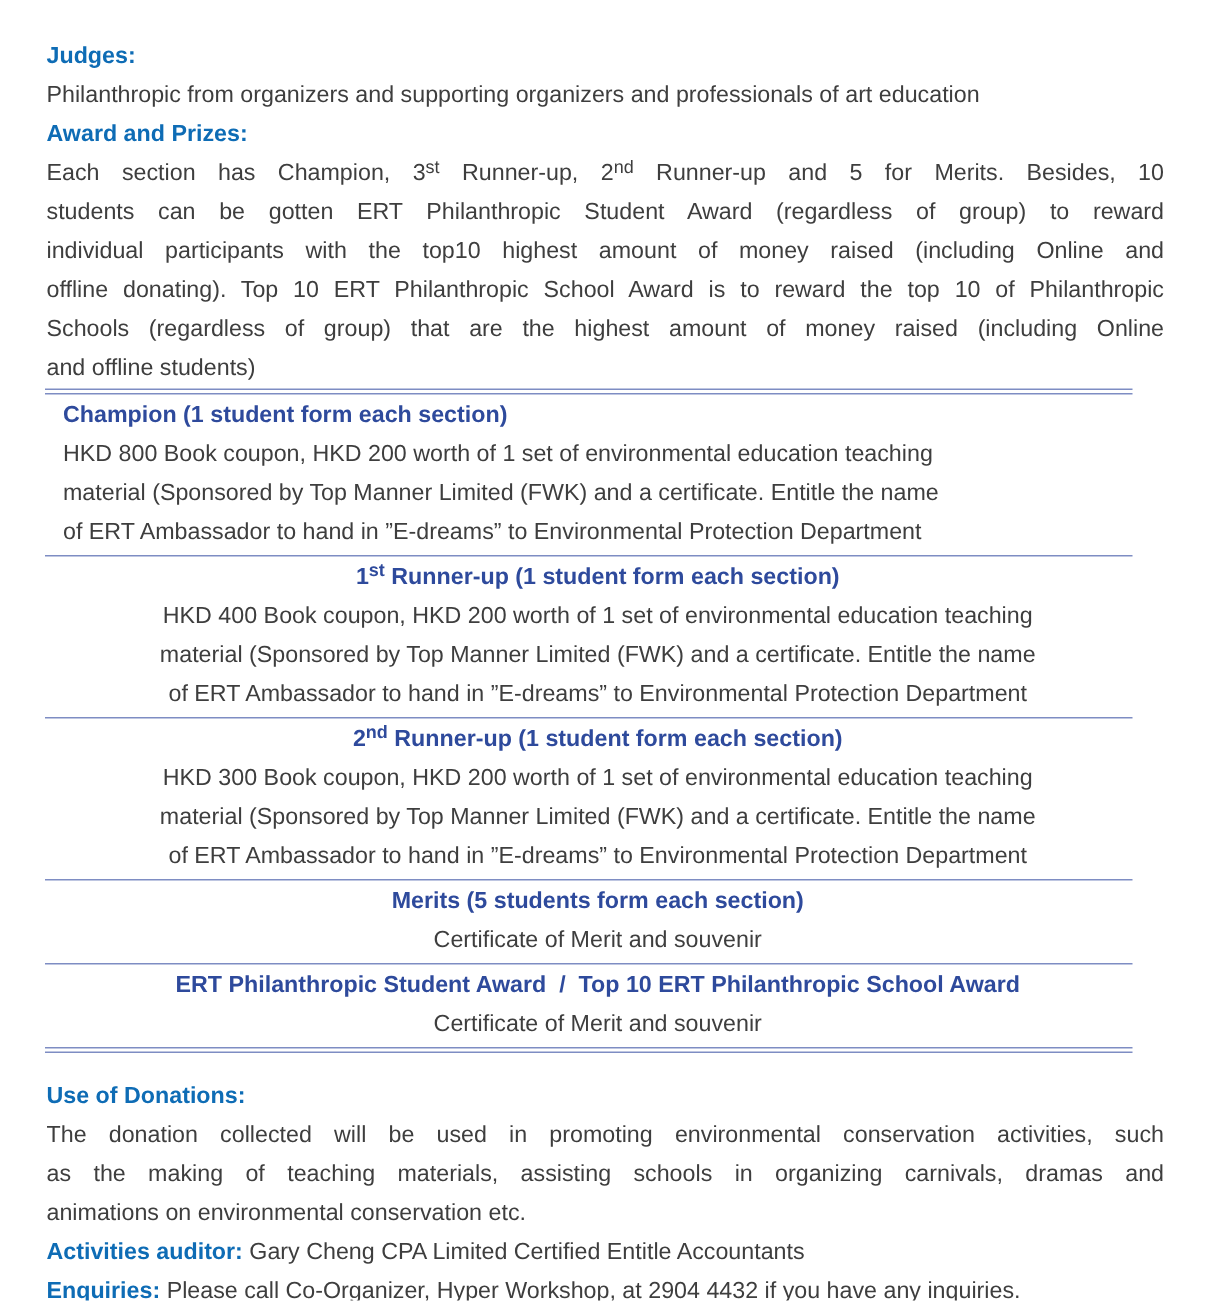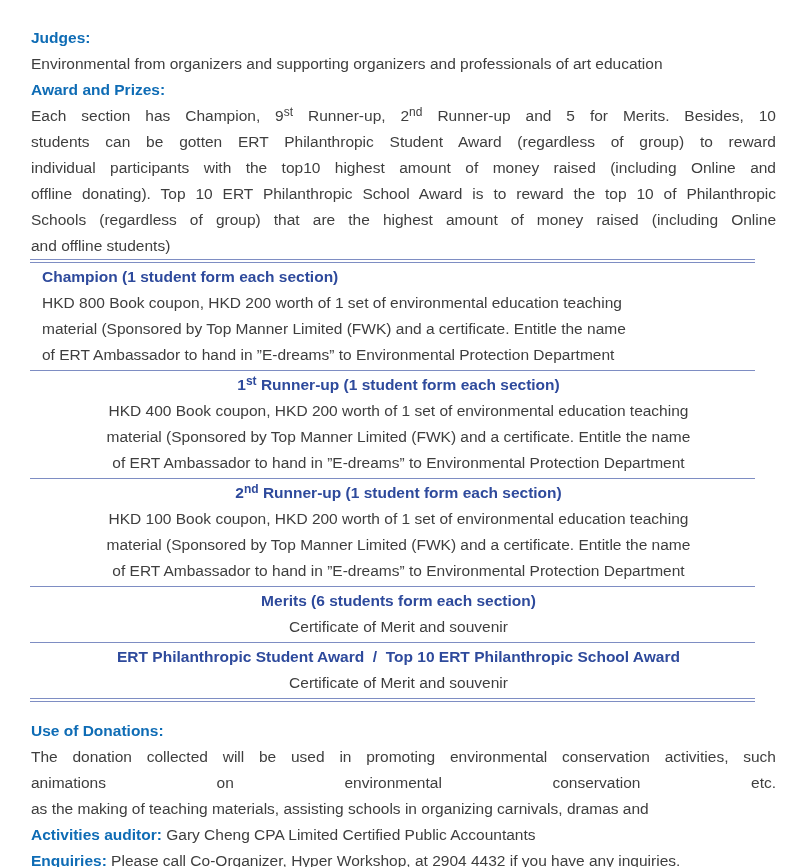--- a/index.html
+++ b/index.html
@@ -32,24 +32,24 @@
 
   .bottom-block{margin-top:16px;}
   .inline-label{color:var(--heading-blue);font-weight:bold;}
 </style>
 </head>
 <body>
 
 <div class="page">
 
   <div class="heading">Judges:</div>
-  <div class="line">Environmental from organizers and supporting organizers and professionals of art education</div>
+  <div class="line">Philanthropic from organizers and supporting organizers and professionals of art education</div>
   <div class="heading">Award and Prizes:</div>
   <div class="para">
-      <div class="jline"><span>Each section has Champion, 9</span><sup>st</sup><span> Runner-up, 2</span><sup>nd</sup><span> Runner-up and 5 for Merits. Besides, 10</span></div>
+      <div class="jline"><span>Each section has Champion, 3</span><sup>st</sup><span> Runner-up, 2</span><sup>nd</sup><span> Runner-up and 5 for Merits. Besides, 10</span></div>
       <div class="jline">students can be gotten ERT Philanthropic Student Award (regardless of group) to reward</div>
       <div class="jline">individual participants with the top10 highest amount of money raised (including Online and</div>
       <div class="jline">offline donating). Top 10 ERT Philanthropic School Award is to reward the top 10 of Philanthropic</div>
       <div class="jline">Schools (regardless of group) that are the highest amount of money raised (including Online</div>
       <div class="jline">and offline students)</div>
     </div>
 
   <div class="award-table">
     <div class="double-rule"></div>
 
@@ -67,51 +67,51 @@
       <div class="trow-body">
           <div class="bline">HKD 400 Book coupon, HKD 200 worth of 1 set of environmental education teaching</div>
           <div class="bline">material (Sponsored by Top Manner Limited (FWK) and a certificate. Entitle the name</div>
           <div class="bline">of ERT Ambassador to hand in ”E-dreams” to Environmental Protection Department</div>
         </div>
     </div>
 
     <div class="trow">
       <div class="trow-title"><span>2</span><sup>nd</sup><span> Runner-up (1 student form each section)</span></div>
       <div class="trow-body">
-          <div class="bline">HKD 100 Book coupon, HKD 200 worth of 1 set of environmental education teaching</div>
+          <div class="bline">HKD 300 Book coupon, HKD 200 worth of 1 set of environmental education teaching</div>
           <div class="bline">material (Sponsored by Top Manner Limited (FWK) and a certificate. Entitle the name</div>
           <div class="bline">of ERT Ambassador to hand in ”E-dreams” to Environmental Protection Department</div>
         </div>
     </div>
 
     <div class="trow">
-      <div class="trow-title"><span>Merits (6 students form each section)</span></div>
+      <div class="trow-title"><span>Merits (5 students form each section)</span></div>
       <div class="trow-body">
           <div class="bline">Certificate of Merit and souvenir</div>
         </div>
     </div>
 
     <div class="trow">
       <div class="trow-title"><span>ERT Philanthropic Student Award&nbsp; /&nbsp; Top 10 ERT Philanthropic School Award</span></div>
       <div class="trow-body">
           <div class="bline">Certificate of Merit and souvenir</div>
         </div>
     </div>
 
     <div class="double-rule"></div>
   </div>
 
   <div class="bottom-block">
     <div class="heading">Use of Donations:</div>
     <div class="para">
         <div class="jline">The donation collected will be used in promoting environmental conservation activities, such</div>
+        <div class="jline">as the making of teaching materials, assisting schools in organizing carnivals, dramas and</div>
         <div class="jline">animations on environmental conservation etc.</div>
-        <div class="jline">as the making of teaching materials, assisting schools in organizing carnivals, dramas and</div>
       </div>
     <div class="line">
-      <span class="inline-label">Activities auditor:</span><span> Gary Cheng CPA Limited Certified Public Accountants</span>
+      <span class="inline-label">Activities auditor:</span><span> Gary Cheng CPA Limited Certified Entitle Accountants</span>
     </div>
     <div class="line">
       <span class="inline-label">Enquiries:</span><span> Please call Co-Organizer, Hyper Workshop, at 2904 4432 if you have any inquiries.</span>
     </div>
   </div>
 
 </div>
 
 </body></html>

